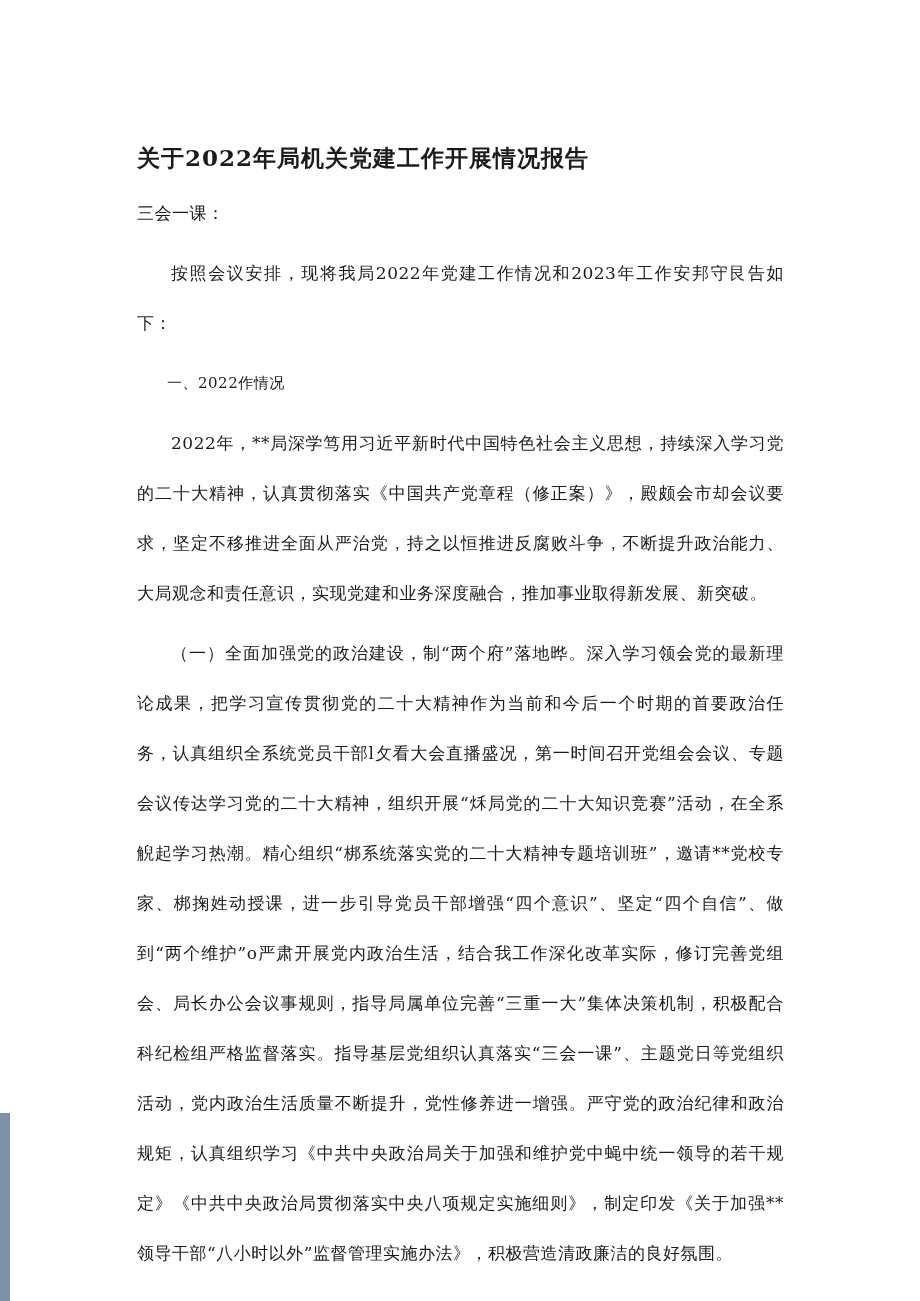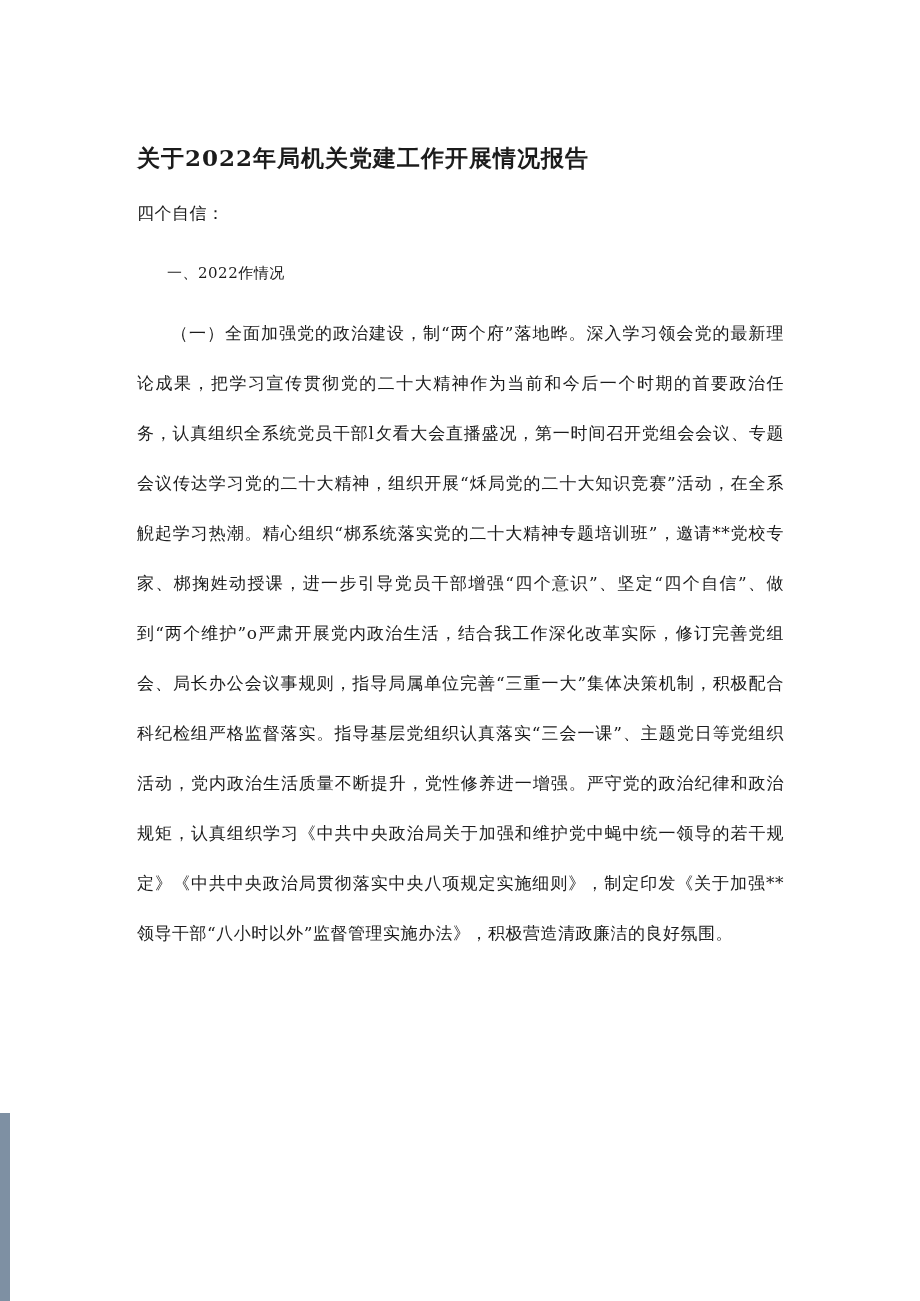--- a/index.html
+++ b/index.html
@@ -57,22 +57,24 @@
     height: 188px;
     background: #7e90a3;
   }
 </style>
 </head>
 <body>
 
 <div class="page">
   <h1 class="doc-title">关于2022年局机关党建工作开展情况报告</h1>
 
-  <p class="para">四个自信：</p>
+  <p class="para">三会一课：</p>
 
+  <p class="para indent">按照会议安排，现将我局2022年党建工作情况和2023年工作安邦守艮告如下：</p>
 
   <p class="section-heading">一、2022作情况</p>
 
+  <p class="para indent">2022年，**局深学笃用习近平新时代中国特色社会主义思想，持续深入学习党的二十大精神，认真贯彻落实《中国共产党章程（修正案）》，殿颇会市却会议要求，坚定不移推进全面从严治党，持之以恒推进反腐败斗争，不断提升政治能力、大局观念和责任意识，实现党建和业务深度融合，推加事业取得新发展、新突破。</p>
 
   <p class="para indent">（一）全面加强党的政治建设，制“两个府”落地晔。深入学习领会党的最新理论成果，把学习宣传贯彻党的二十大精神作为当前和今后一个时期的首要政治任务，认真组织全系统党员干部l攵看大会直播盛况，第一时间召开党组会会议、专题会议传达学习党的二十大精神，组织开展“秌局党的二十大知识竞赛”活动，在全系觬起学习热潮。精心组织“梆系统落实党的二十大精神专题培训班”，邀请**党校专家、梆掬姓动授课，进一步引导党员干部增强“四个意识”、坚定“四个自信”、做到“两个维护”o严肃开展党内政治生活，结合我工作深化改革实际，修订完善党组会、局长办公会议事规则，指导局属单位完善“三重一大”集体决策机制，积极配合科纪检组严格监督落实。指导基层党组织认真落实“三会一课”、主题党日等党组织活动，党内政治生活质量不断提升，党性修养进一增强。严守党的政治纪律和政治规矩，认真组织学习《中共中央政治局关于加强和维护党中蝇中统一领导的若干规定》《中共中央政治局贯彻落实中央八项规定实施细则》，制定印发《关于加强**领导干部“八小时以外”监督管理实施办法》，积极营造清政廉洁的良好氛围。</p>
 </div>
 
 <div class="left-edge-bar"></div>
 
 </body></html>

